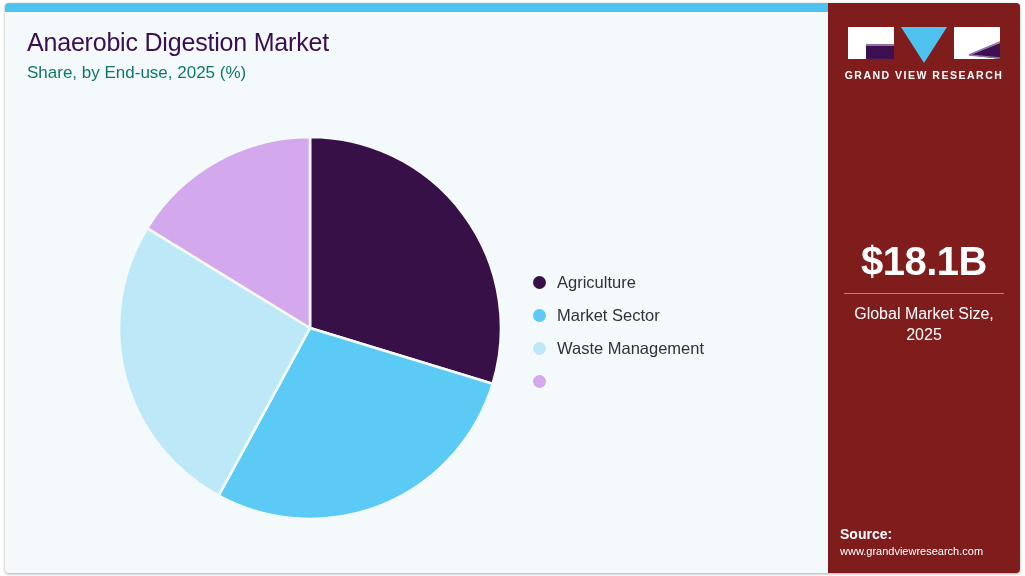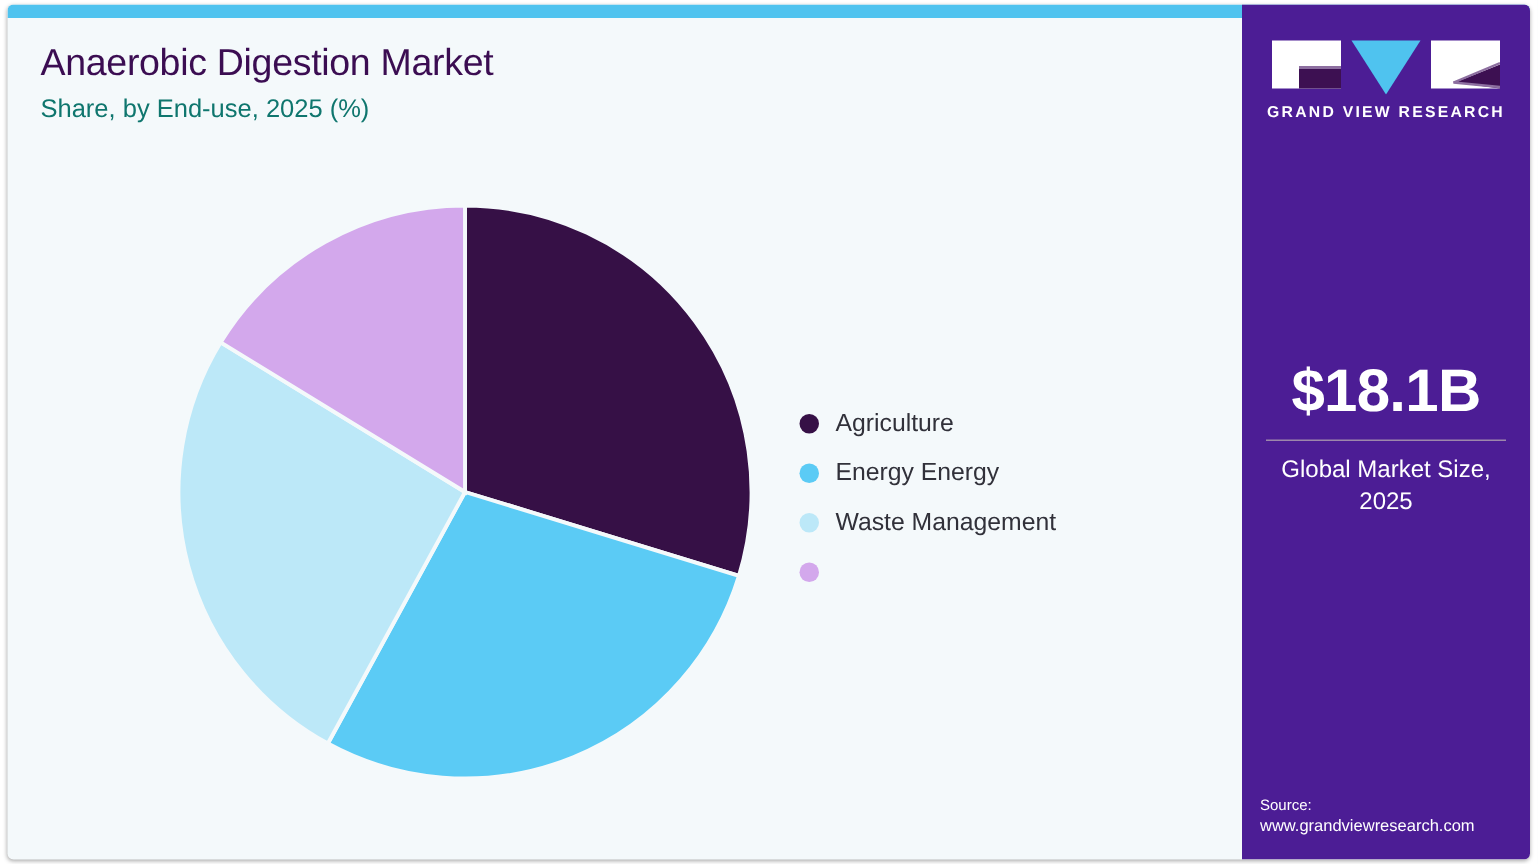--- a/index.html
+++ b/index.html
@@ -103,21 +103,21 @@
     white-space: nowrap;
   }
 
   
   #side-panel {
     position: absolute;
     right: 0;
     top: 0;
     width: 192px;
     height: 570px;
-    background: #4c1d95;
+    background: #7f1d1d;
   }
 
   #logo-block {
     position: absolute;
     left: 0;
     top: 22px;
     width: 192px;
     text-align: center;
   }
   #logo-marks {
@@ -160,22 +160,22 @@
   }
 
   #source-block {
     position: absolute;
     left: 12px;
     bottom: 14px;
     width: 180px;
     text-align: left;
   }
   #source-label {
-    font-size: 10px;
-    font-weight: normal;
+    font-size: 14px;
+    font-weight: bold;
     color: #ffffff;
     line-height: 1.35;
   }
   #source-url {
     font-size: 11px;
     color: #ffffff;
     line-height: 1.35;
   }
 </style>
 </head>
@@ -200,21 +200,21 @@
         </svg>
     </div>
 
     <div id="legend">
         <div class="legend-item">
           <span class="legend-dot" style="background: rgb(54, 16, 70);"></span>
           <span class="legend-label">Agriculture</span>
         </div>
         <div class="legend-item">
           <span class="legend-dot" style="background: rgb(91, 203, 245);"></span>
-          <span class="legend-label">Energy Energy</span>
+          <span class="legend-label">Market Sector</span>
         </div>
         <div class="legend-item">
           <span class="legend-dot" style="background: rgb(188, 232, 248);"></span>
           <span class="legend-label">Waste Management</span>
         </div>
         <div class="legend-item">
           <span class="legend-dot" style="background: rgb(211, 168, 236);"></span>
         </div>
       </div>
   </div>

